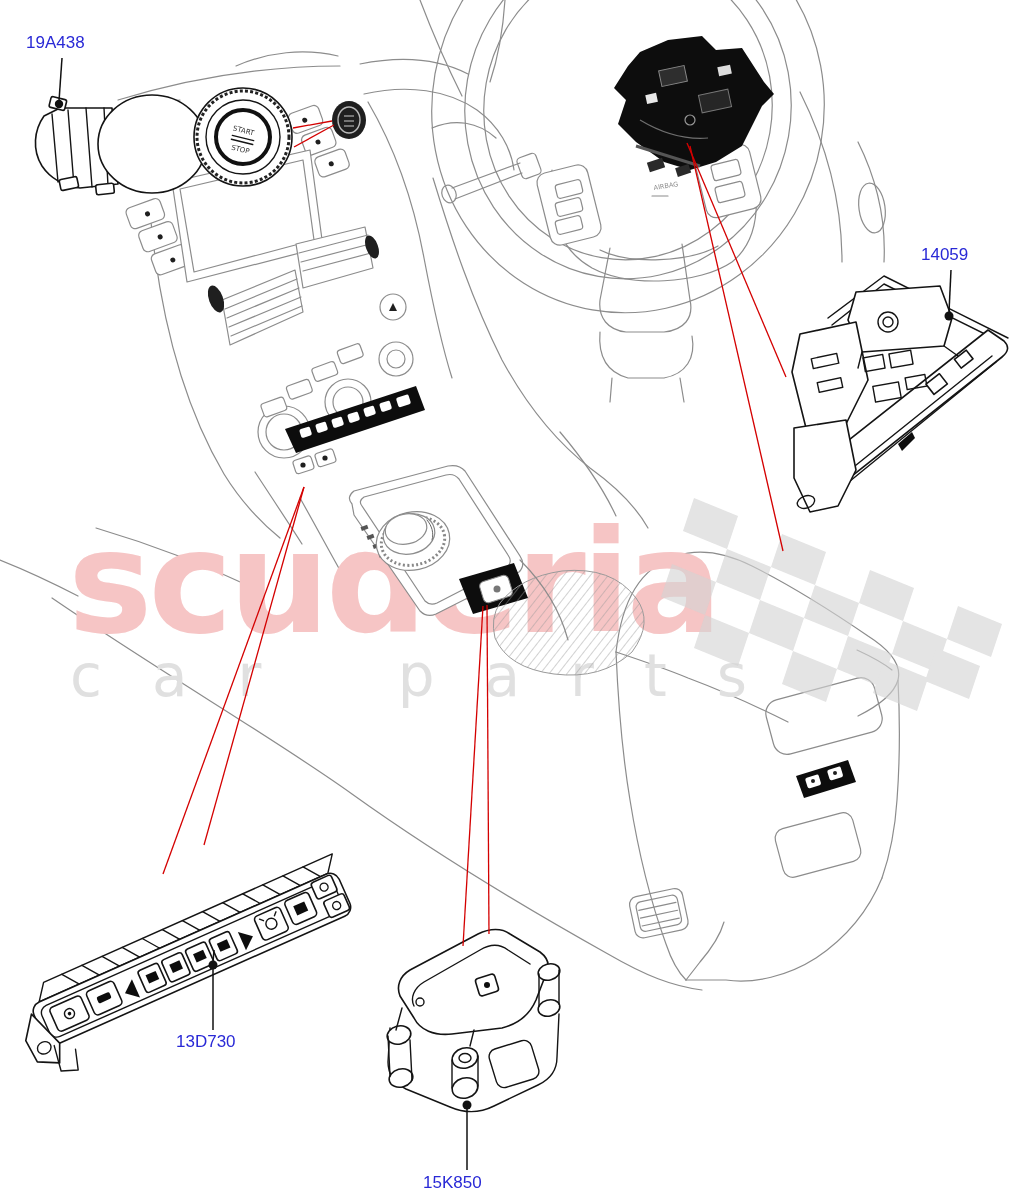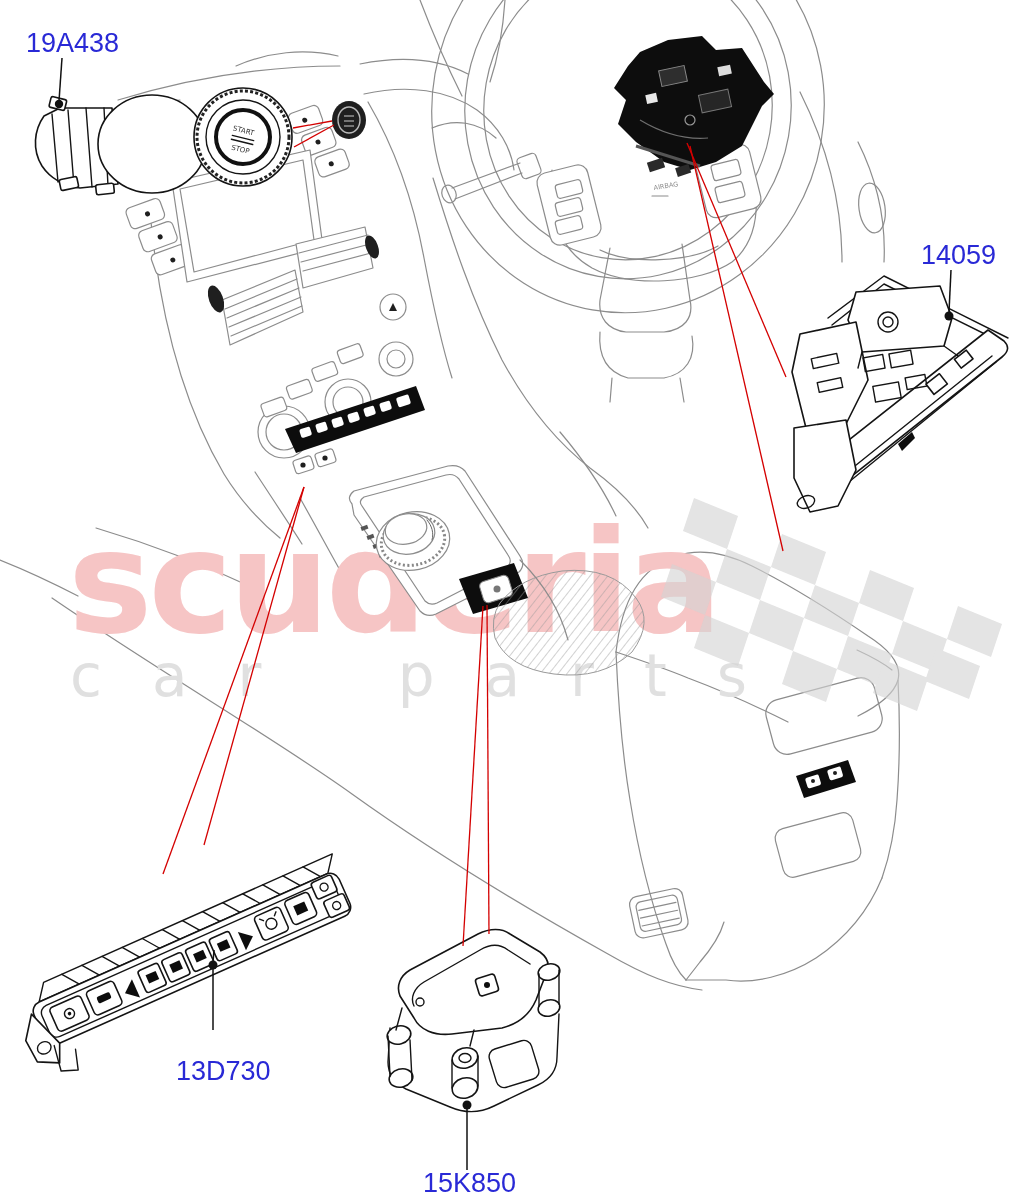--- a/index.html
+++ b/index.html
@@ -19,25 +19,25 @@
   .ptl{fill:none;stroke:var(--part-stroke);stroke-width:1.4;stroke-linecap:round;stroke-linejoin:round;}
   .ptg{fill:none;stroke:#666;stroke-width:1;stroke-linecap:round;}
   .blk{fill:#0d0d0d;stroke:none;}
   .red{fill:none;stroke:var(--red-leader);stroke-width:1.3;}
   .ldr{fill:none;stroke:#111;stroke-width:1.5;}
   .dot{fill:#111;stroke:none;}
   .wm-brand{font-family:"DejaVu Sans", sans-serif;font-weight:bold;font-size:142px;letter-spacing:-4px;fill:var(--brand-pink);}
   .wm-tag{font-family:"DejaVu Sans", sans-serif;font-size:58px;letter-spacing:50px;word-spacing:18px;fill:var(--tagline-gray);}
   .micro{font-family:"DejaVu Sans", sans-serif;font-size:7px;fill:#333;}
   .micro2{font-family:"DejaVu Sans", sans-serif;font-size:6.5px;fill:#8c8c8c;}
-  .part-label{position:absolute;color:var(--label-color);font-size:27px;line-height:22px;
+  .part-label{position:absolute;color:var(--label-color);font-size:17px;line-height:22px;
               font-family:"Liberation Sans", sans-serif;white-space:nowrap;cursor:pointer;}
   .lbl-19a438{left:26px;top:32px;}
   .lbl-11654{left:921px;top:244px;}
-  .lbl-13d730{left:176px;top:1031px;margin-top:29px;}
+  .lbl-13d730{left:176px;top:1031px;}
   .lbl-15k850{left:423px;top:1172px;text-align:right;}
 </style>
 </head>
 <body>
 
 <div class="canvas">
 <svg class="diagram" width="1024" height="1200" viewBox="0 0 1024 1200">
   <defs>
     <pattern id="hatch" patternUnits="userSpaceOnUse" width="7" height="7" patternTransform="rotate(38)">
       <line x1="0" y1="0" x2="0" y2="7" stroke="#9a9a9a" stroke-width="0.9"></line>

